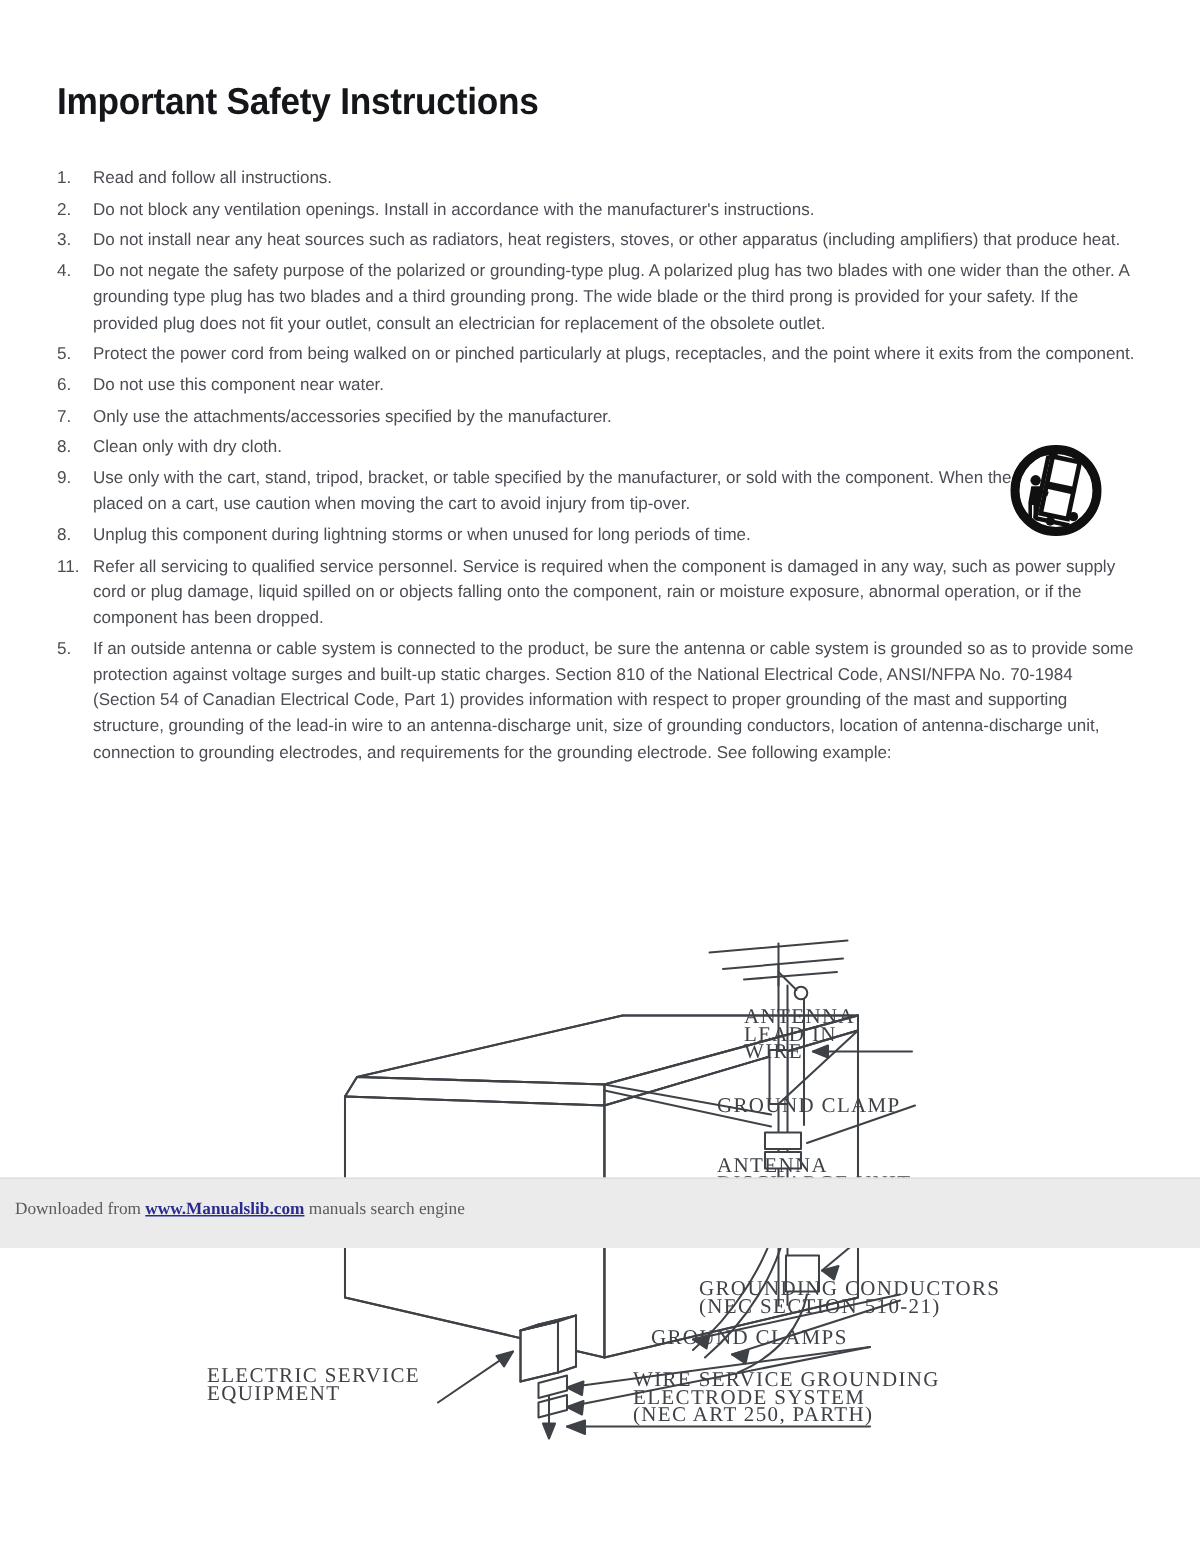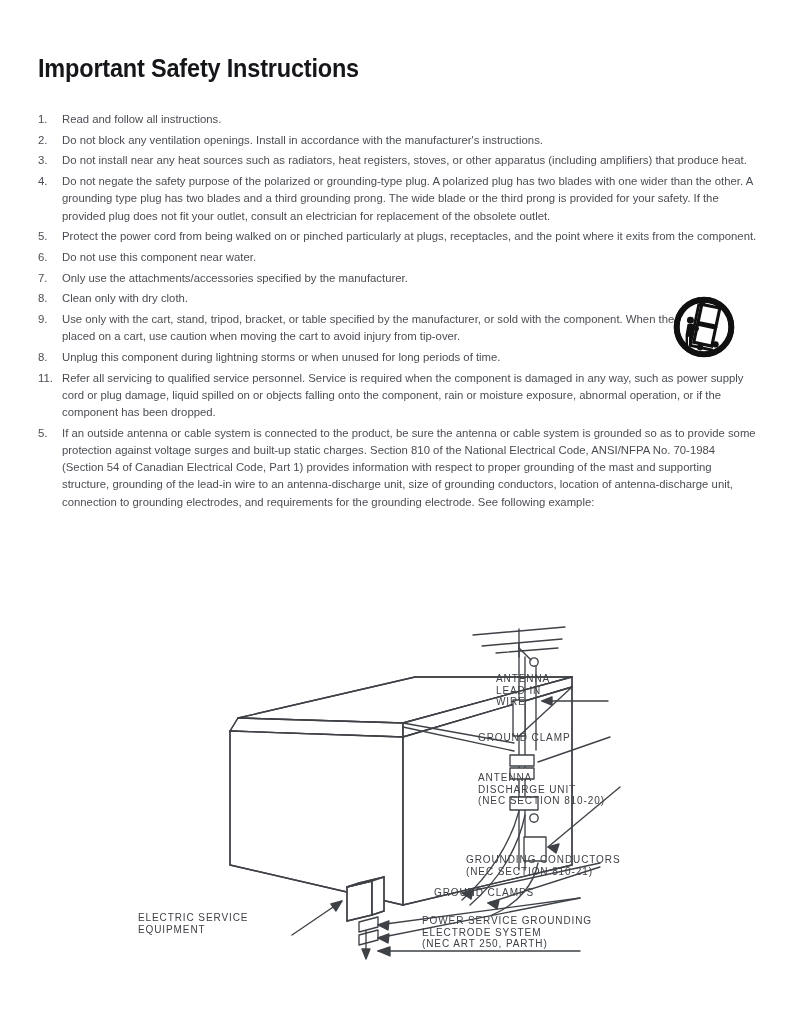--- a/index.html
+++ b/index.html
@@ -64,22 +64,22 @@
     width:62px;height:62px;
   }
   
   .diagram{
     position:absolute;
     left:110px; top:615px;
     width:560px;height:345px;
   }
   .dlabel{
     position:absolute;
-    font-family:Liberation Sans, sans-serif;
-    font-size:10px;
+    font-family:Liberation Serif, serif;
+    font-size:14px;
     line-height:11.6px;
     letter-spacing:0.9px;
     color:#3e4146;
     white-space:pre;
     font-weight:500;
   }
   
   .footer{
     position:absolute;
     left:0; bottom:0;
@@ -298,26 +298,29 @@
 LEAD IN
 WIRE</div>
 
     <div class="dlabel" style="left:368px; top:117px;text-align:center;">GROUND CLAMP</div>
 
     <div class="dlabel" style="left:368px; top:157px;">ANTENNA
 DISCHARGE UNIT
 (NEC SECTION 810-20)</div>
 
     <div class="dlabel" style="left:356px; top:239px;">GROUNDING CONDUCTORS
-(NEC SECTION 810-21)</div>
+(NEC SECTION 510-21)</div>
 
     <div class="dlabel" style="left:312px; top:272px;margin-left:12px;">GROUND CLAMPS</div>
 
-    <div class="dlabel" style="left:312px; top:300px;">POWER SERVICE GROUNDING
+    <div class="dlabel" style="left:312px; top:300px;">WIRE SERVICE GROUNDING
 ELECTRODE SYSTEM
 (NEC ART 250, PARTH)</div>
 
     <div class="dlabel" style="left:28px; top:297px;">ELECTRIC SERVICE
 EQUIPMENT</div>
   </div>
 
+  <div class="footer">
+    <div class="footer-text"><span>Downloaded from </span><a class="footer-link" href="#">www.Manualslib.com</a><span> manuals search engine</span></div>
+  </div>
 
 </div>
 
 </body></html>

